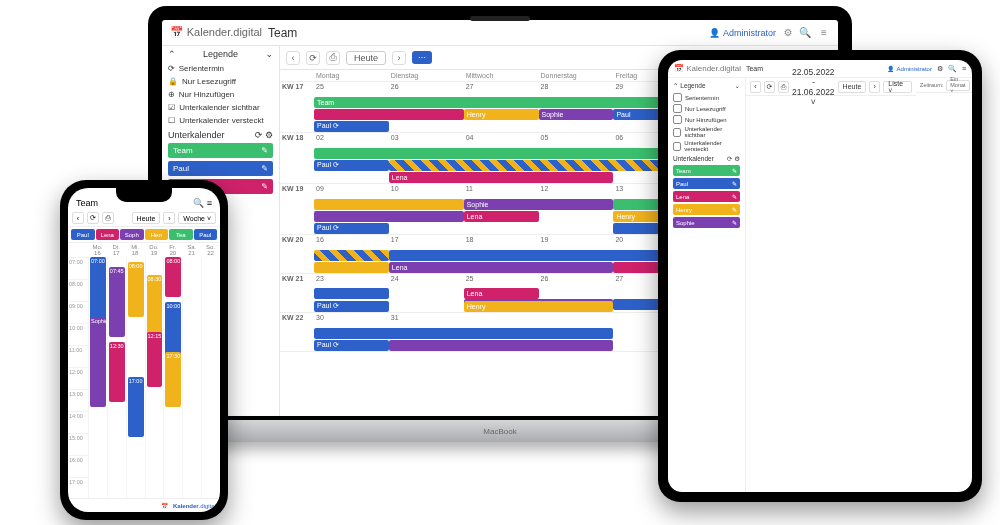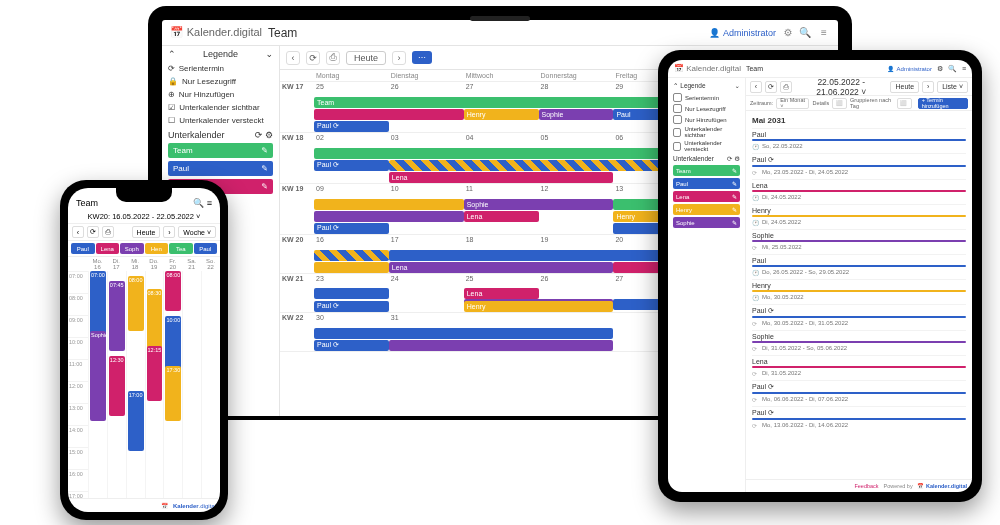--- a/index.html
+++ b/index.html
@@ -75,21 +75,21 @@
   .tablet{position:absolute;right:18px;top:50px;width:324px;height:452px;background:#000;border-radius:22px;padding:10px;box-shadow:0 10px 24px rgba(0,0,0,.4)}
   .tab-inner{background:#fff;width:100%;height:100%;border-radius:14px;overflow:hidden;display:flex;flex-direction:column;font-size:7px;color:#333}
   .tb-hdr{height:18px;border-bottom:1px solid #eee;display:flex;align-items:center;padding:0 6px;gap:5px}
   .tb-hdr .logo{font-size:8px;font-weight:600;color:#2d60c8}
   .tb-hdr .logo span{color:#777;font-weight:400}
   .tb-body{flex:1;display:flex;min-height:0}
   .tb-side{width:78px;border-right:1px solid #eee;font-size:6px;padding:2px 0}
   .tb-side .srow{display:flex;align-items:center;gap:3px;padding:1px 5px}
   .tb-side .shdr{display:flex;justify-content:space-between;padding:2px 5px;font-size:6.5px}
   .tb-side .pill{margin:0 5px 2px;height:11px;border-radius:2px;color:#fff;font-size:6px;display:flex;align-items:center;padding:0 3px;justify-content:space-between}
-  .tb-main{flex:1;display:flex;flex-direction:column;min-width:0}
+  .tb-main{flex:1;display:flex;flex-direction:row;min-width:0}
   .tb-tool{height:18px;border-bottom:1px solid #eee;display:flex;align-items:center;padding:0 4px;gap:3px}
   .tb-tool .m{width:12px;height:12px;border:1px solid #ddd;border-radius:2px;display:flex;align-items:center;justify-content:center;font-size:7px}
   .tb-range{flex:1;text-align:center;font-size:8.5px}
   .tb-filter{height:15px;border-bottom:1px solid #eee;display:flex;align-items:center;gap:3px;padding:0 4px;font-size:5.5px;color:#666}
   .seg{border:1px solid #ddd;border-radius:2px;padding:0 3px;height:11px;display:flex;align-items:center}
   .seg.on{background:#2d60c8;color:#fff;border-color:#2d60c8}
   .tb-list{flex:1;overflow:hidden;padding:2px 6px}
   .tb-month{font-size:8px;font-weight:600;padding:3px 0}
   .tb-item{margin-bottom:2px}
   .tb-item .nm{font-size:7px;padding:2px 0 1px;border-top:1px solid #f2f2f2;display:flex;align-items:center;gap:3px}
@@ -358,30 +358,30 @@
                     <div></div>
                     <div></div>
                   </div>
                 </div>
               </div>
           </div>
         </div>
       </div>
     </div>
   </div>
+  <div class="laptop-base">MacBook</div>
 </div>
 
 <div class="phone">
   <div class="phone-notch"></div>
   <div class="phone-inner">
     <div class="ph-hdr">
         <span>Team</span>
         <span><span>🔍</span> <span>≡</span></span>
       </div>
-    <div class="ph-sub">KW20: 16.05.2022 - 22.05.2022 ˅</div>
     <div class="ph-tb">
       <span class="mini">‹</span>
       <span class="mini">⟳</span>
       <span class="mini">⎙</span>
       <span style="flex:1"></span>
       <span class="mini" style="width:auto;padding:0 4px">Heute</span>
       <span class="mini">›</span>
       <span class="mini" style="width:auto;padding:0 4px">Woche ˅</span>
     </div>
     <div class="ph-cals" id="ph-cals">

